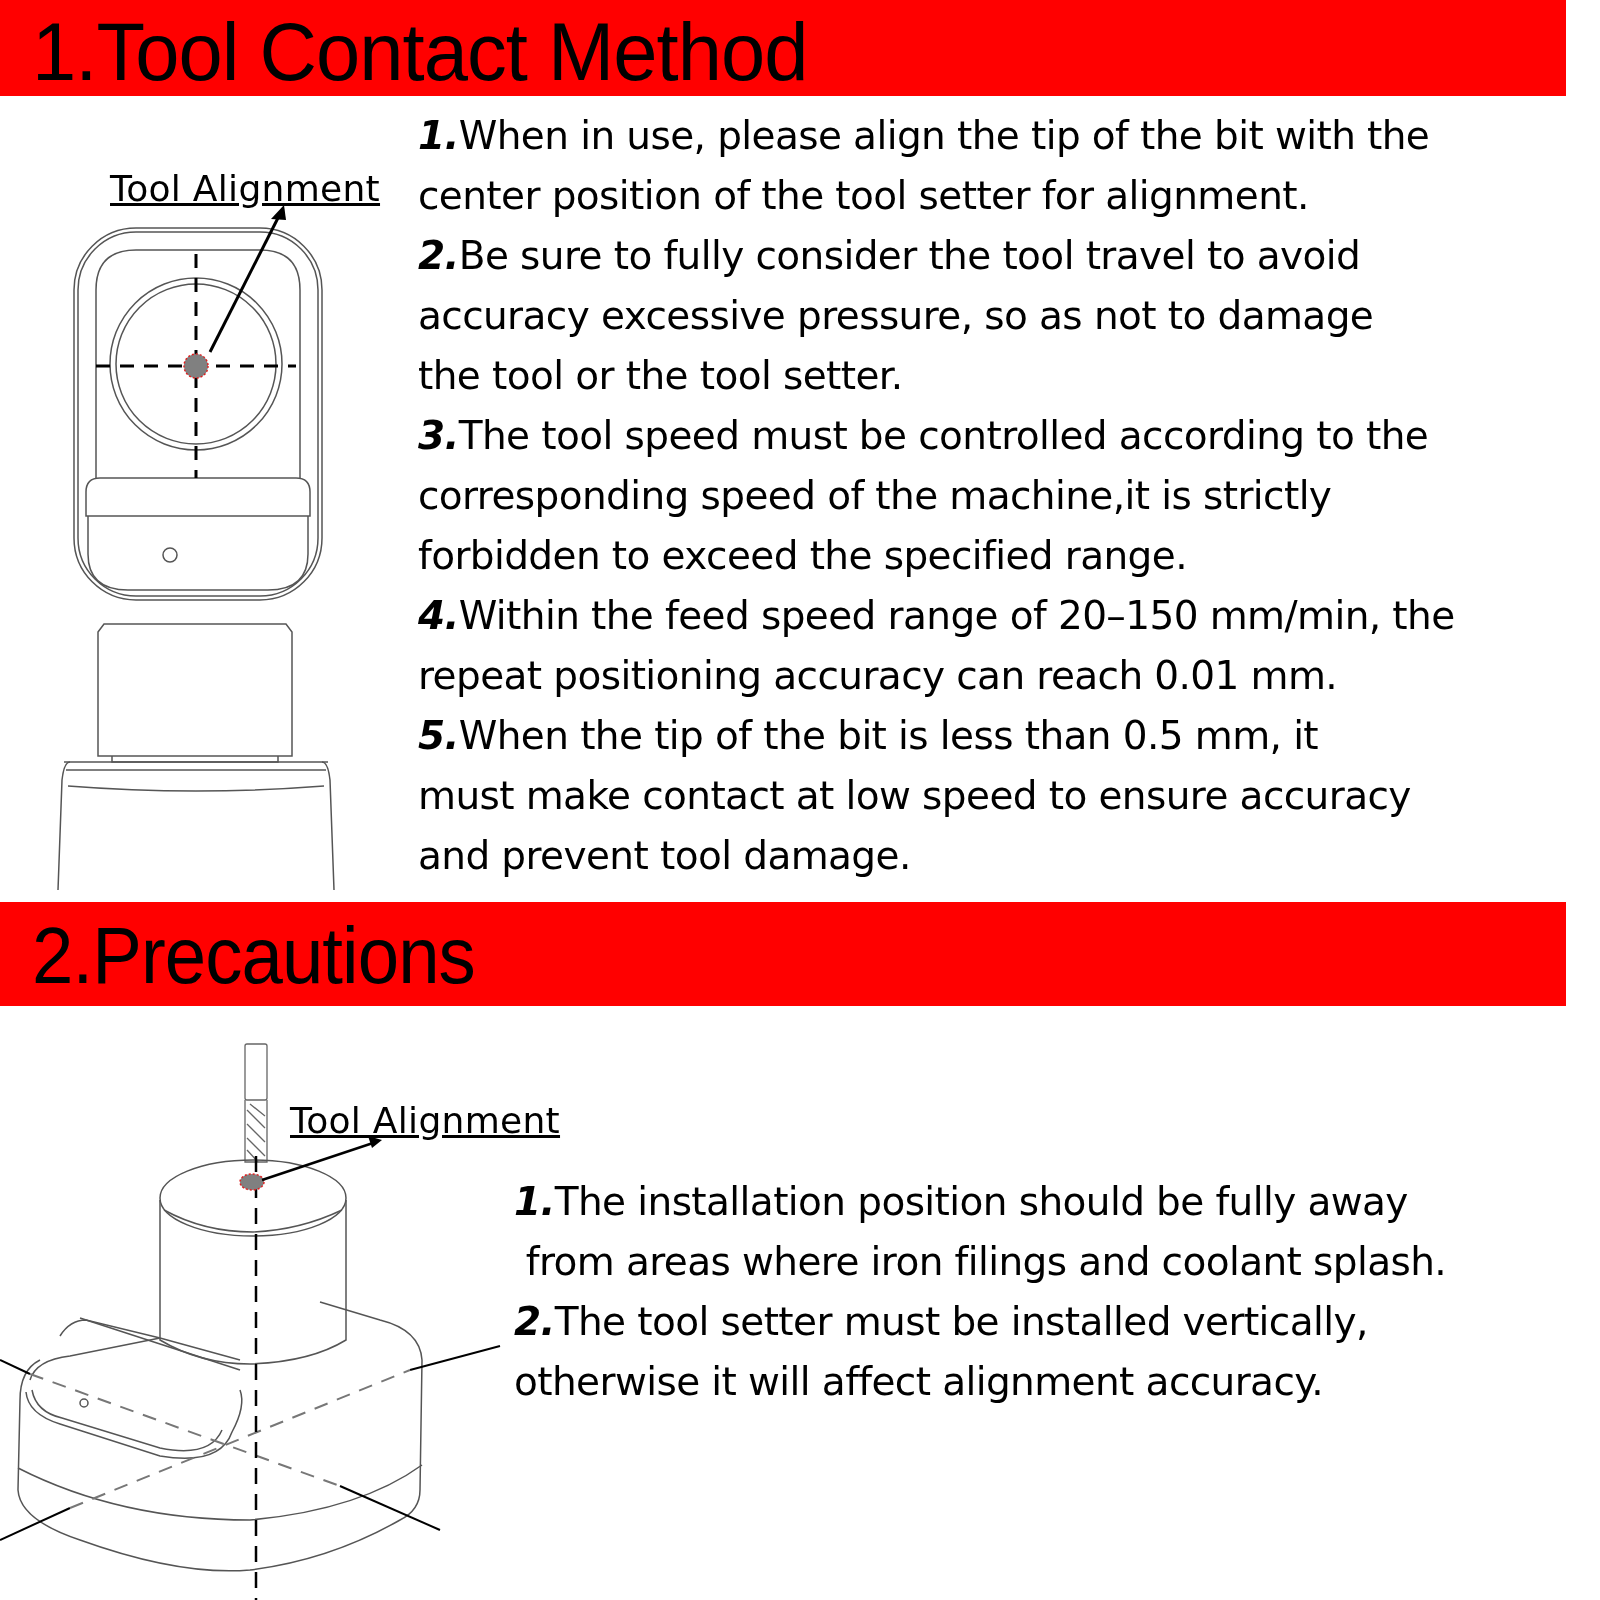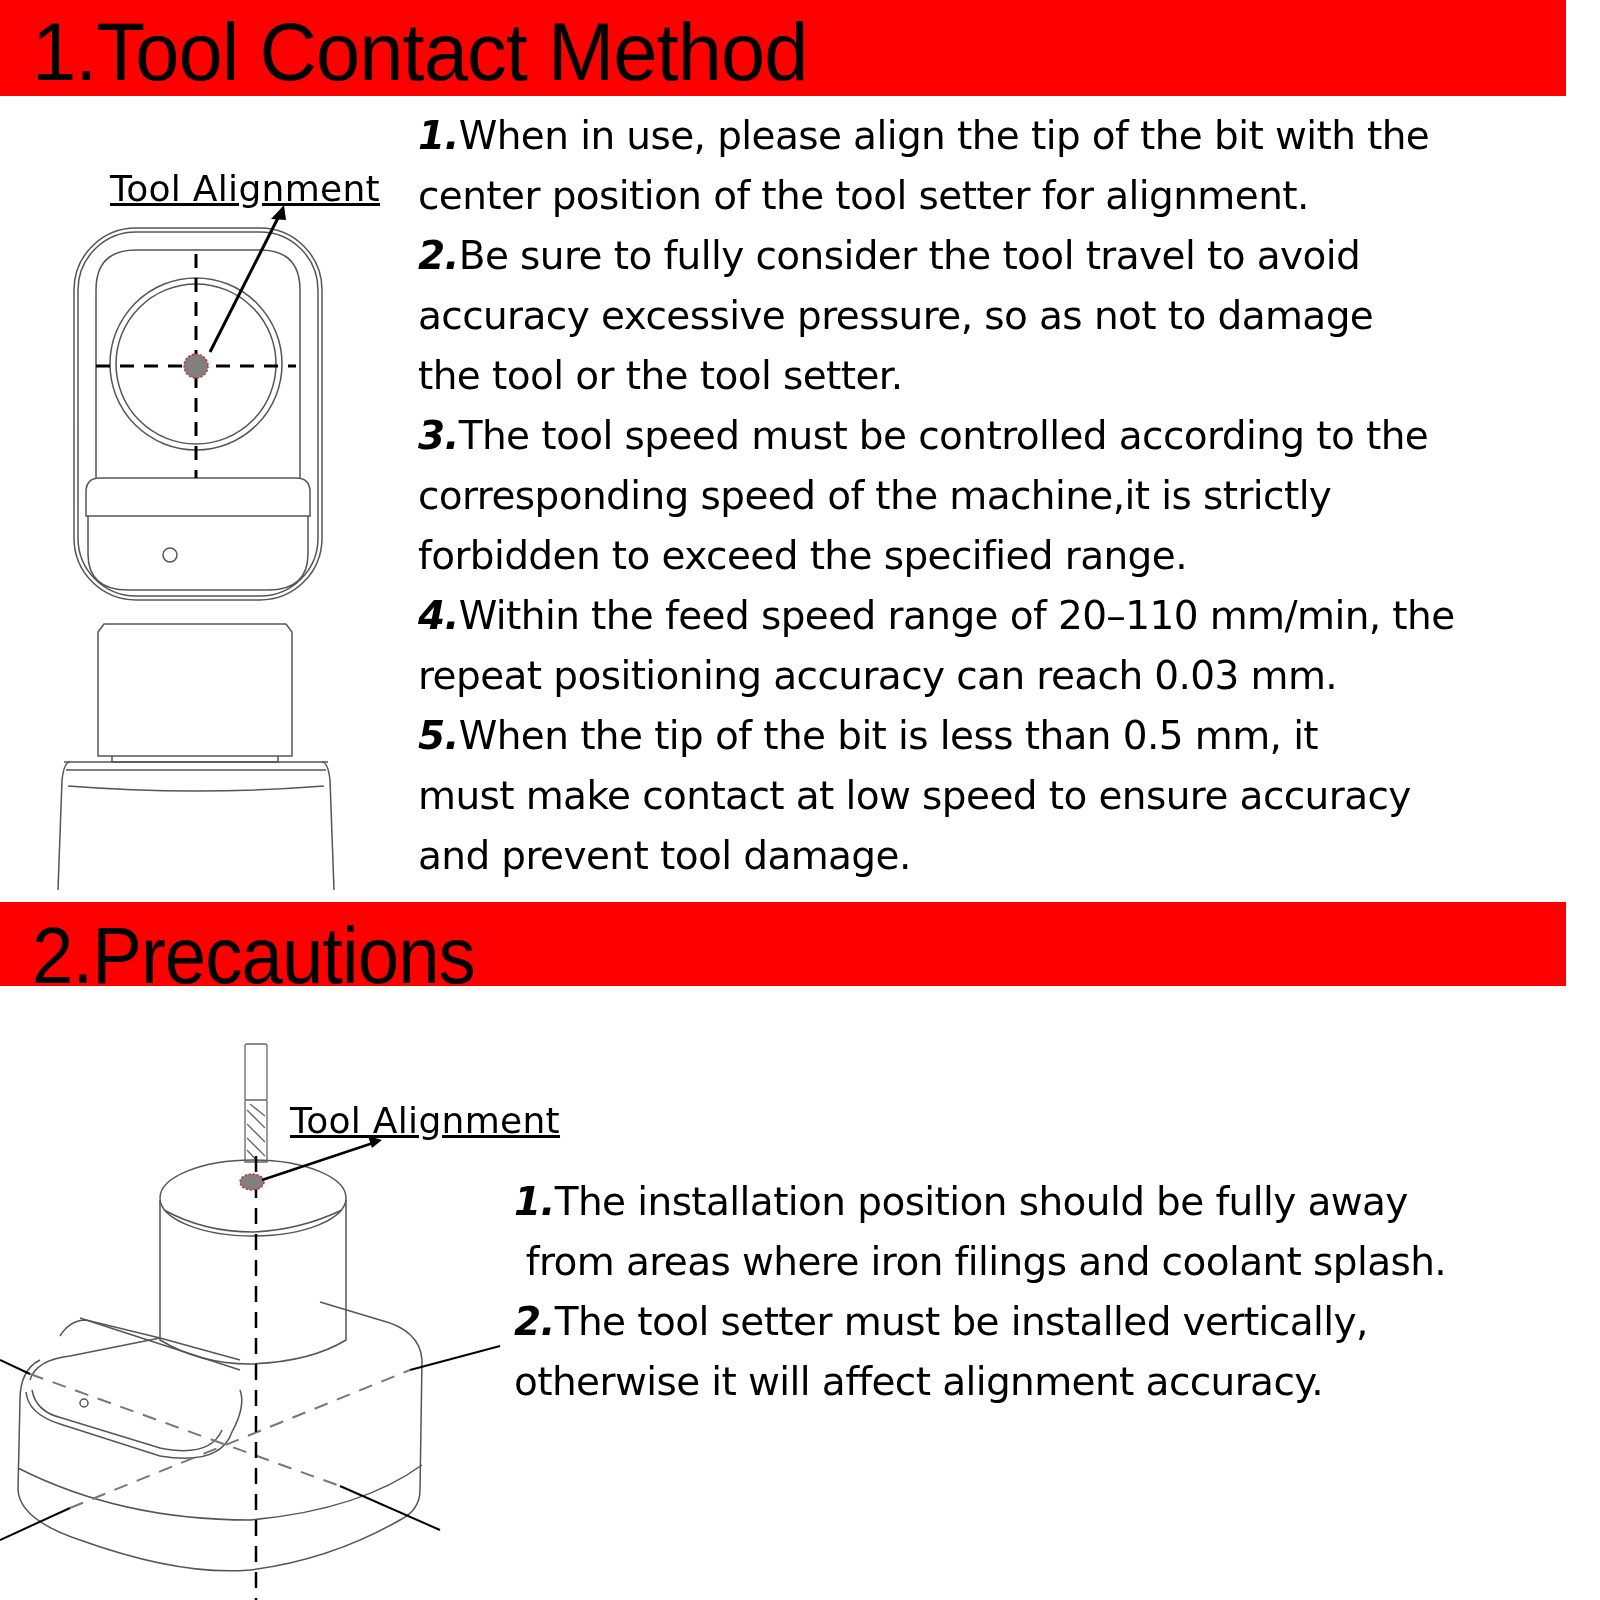--- a/index.html
+++ b/index.html
@@ -3,21 +3,21 @@
 <meta charset="utf-8">
 <style>
   html, body { margin: 0; padding: 0; background: #ffffff; }
   body { width: 1600px; height: 1600px; position: relative; overflow: hidden;
          font-family: "DejaVu Sans", sans-serif; color: #000; }
   .banner { position: absolute; left: 0; width: 1566px; background: #ff0000; }
   .banner-title { position: absolute; left: 32px; font-family: "Liberation Sans", sans-serif;
                   font-weight: 400; color: #000; white-space: nowrap; letter-spacing: -1px; }
   #banner1 { top: 0; height: 96px; }
   #banner1 .banner-title { top: 4px; font-size: 82px; line-height: 96px; transform: scaleX(0.97); transform-origin: left; }
-  #banner2 { top: 902px; height: 84px; }
+  #banner2 { top: 902px; height: 104px; }
   #banner2 .banner-title { top: 6px; font-size: 80px; line-height: 96px; transform: scaleX(0.93); transform-origin: left; }
 
   .steps { position: absolute; font-family: "DejaVu Sans", sans-serif; font-size: 39px;
            line-height: 60px; color: #000; letter-spacing: -0.6px; }
   .steps p { margin: 0; white-space: nowrap; }
   .num { font-weight: bold; font-style: italic; }
   #steps1 { left: 418px; top: 106px; }
   #steps2 { left: 514px; top: 1172px; }
 
   .callout { position: absolute; font-family: "DejaVu Sans", sans-serif; font-size: 36px;
@@ -77,22 +77,22 @@
 
 <div class="steps" id="steps1">
   <p><span class="num">1.</span><span>When in use, please align the tip of the bit with the</span></p>
   <p><span>center position of the tool setter for alignment.</span></p>
   <p><span class="num">2.</span><span>Be sure to fully consider the tool travel to avoid</span></p>
   <p><span>accuracy excessive  pressure, so as not to damage</span></p>
   <p><span>the tool or the tool setter.</span></p>
   <p><span class="num">3.</span><span>The tool speed must be controlled according to the</span></p>
   <p><span>corresponding speed of the machine,it is strictly</span></p>
   <p><span>forbidden to exceed the specified range.</span></p>
-  <p><span class="num">4.</span><span>Within the feed speed range of 20–110 mm/min, the</span></p>
-  <p><span>repeat positioning accuracy can reach 0.03 mm.</span></p>
+  <p><span class="num">4.</span><span>Within the feed speed range of 20–150 mm/min, the</span></p>
+  <p><span>repeat positioning accuracy can reach 0.01 mm.</span></p>
   <p><span class="num">5.</span><span>When the tip of the bit is less than 0.5 mm, it</span></p>
   <p><span>must make contact at low speed to ensure accuracy</span></p>
   <p><span>and prevent tool damage.</span></p>
 </div>
 
 <div class="banner" id="banner2">
   <div class="banner-title">2.Precautions</div>
 </div>
 
 <div class="callout" id="callout2">Tool Alignment</div>

